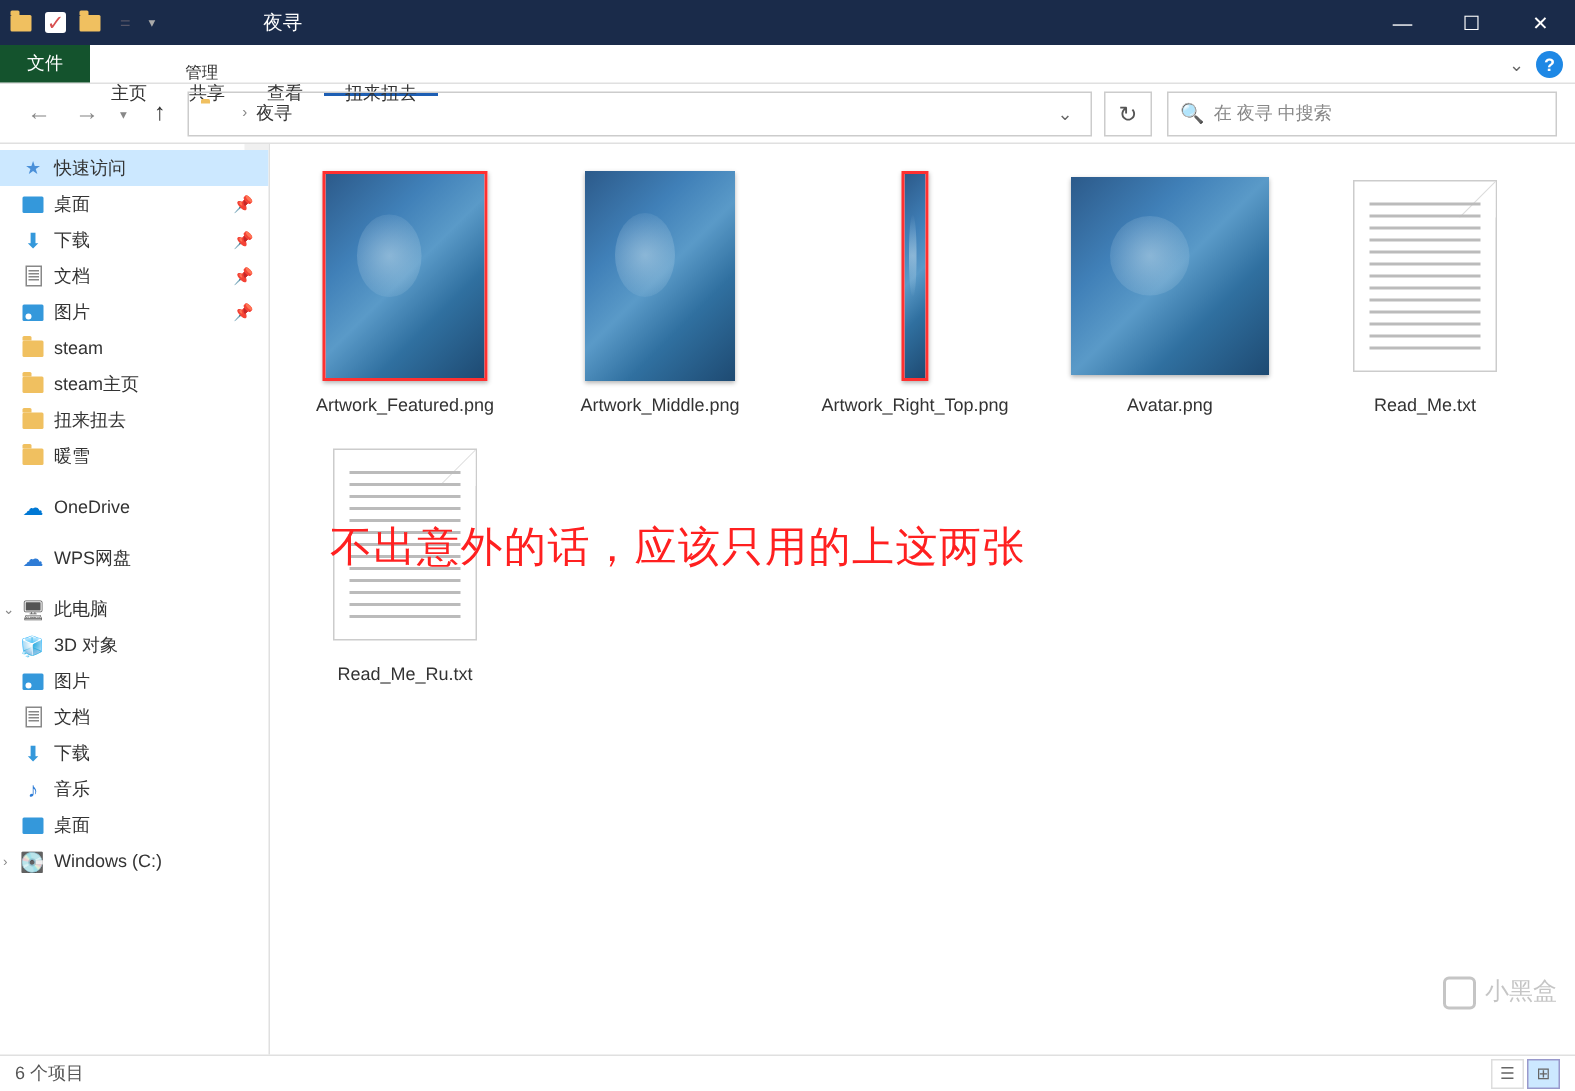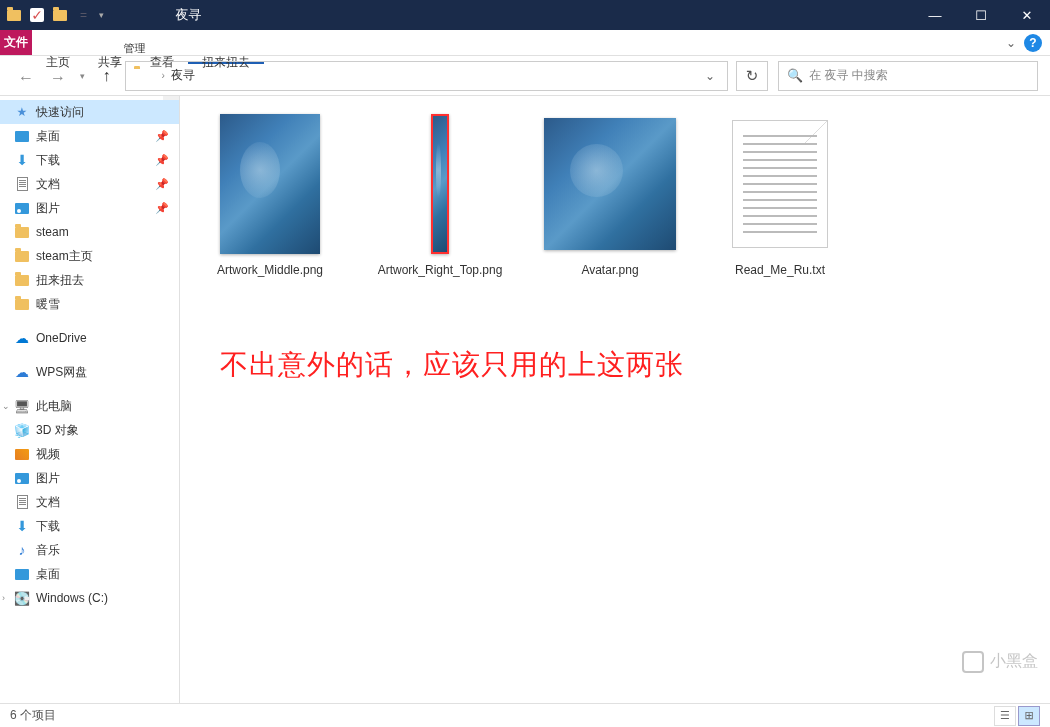--- a/index.html
+++ b/index.html
@@ -14,21 +14,21 @@
     .ti-check { color: #d85050; font-size: 14px; background:#fff; width:14px; height:14px; line-height:14px; text-align:center; border-radius:2px; }
     .ti-sep { color: #556; margin: 0 4px; }
     .tab-context { background: #f9c846; color: #333; display: flex; flex-direction: column; align-items: center; justify-content: center; padding: 0 14px; font-size: 11px; margin-top: 48px; }
     .tab-context-label { font-size: 11px; }
     .tab-title { display: flex; align-items: center; padding: 0 16px; color: #fff; font-size: 13px; }
     .win-controls { margin-left: auto; display: flex; }
     .win-btn { width: 46px; height: 30px; display: flex; align-items: center; justify-content: center; color: #fff; font-size: 13px; }
     
     
     .menubar { height: 26px; background: #fff; display: flex; align-items: stretch; border-bottom: 1px solid #e0e0e0; }
-    .menu-file { background: #be185d; color: #fff; padding: 0 4px; display: flex; align-items: center; font-size: 12px; font-weight: bold; }
+    .menu-file { background: #14532d; color: #fff; padding: 0 18px; display: flex; align-items: center; font-size: 12px; }
     .menu-item { padding: 0 14px; display: flex; align-items: center; color: #333; font-size: 12px; margin-top: 32px; }
     .menu-item.active { border-bottom: 2px solid #1e5fb4; }
     .menubar-right { margin-left: auto; display: flex; align-items: center; padding-right: 8px; gap: 8px; }
     .help-icon { width: 18px; height: 18px; border-radius: 50%; background: #1e88e5; color: #fff; display: flex; align-items: center; justify-content: center; font-size: 12px; font-weight: bold; }
     
     
     .navbar { height: 40px; display: flex; align-items: center; padding: 4px 12px; gap: 4px; border-bottom: 1px solid #e0e0e0; }
     .nav-btn { width: 28px; height: 28px; display: flex; align-items: center; justify-content: center; color: #888; font-size: 16px; }
     .nav-btn.enabled { color: #333; }
     .nav-dropdown { color: #888; font-size: 9px; padding: 0 4px; }
@@ -232,26 +232,20 @@
         <span class="sb-exp">⌄</span>
         <span class="sb-icon ico-pc">🖥</span>
         <span>此电脑</span>
       </div>
       <div class="sb-item indent">
         <span class="sb-icon ico-3d">🧊</span>
         <span>3D 对象</span>
       </div>
       <div class="sb-item indent">
         <span class="sb-icon">
-            <span class="ico-video"></span>
-          </span>
-        <span>视频</span>
-      </div>
-      <div class="sb-item indent">
-        <span class="sb-icon">
             <span class="ico-pic"></span>
           </span>
         <span>图片</span>
       </div>
       <div class="sb-item indent">
         <span class="sb-icon">
             <span class="ico-doc"></span>
           </span>
         <span>文档</span>
       </div>
@@ -274,35 +268,47 @@
         <span class="sb-icon ico-drive">💽</span>
         <span>Windows (C:)</span>
       </div>
     </div>
   </div>
 
   <div class="content">
     <div class="file-grid">
       <div class="file-item">
         <div class="thumb-wrap">
+            <div class="thumb featured"></div>
+          </div>
+        <div class="file-label">Artwork_Featured.png</div>
+      </div>
+      <div class="file-item">
+        <div class="thumb-wrap">
             <div class="thumb middle"></div>
           </div>
         <div class="file-label">Artwork_Middle.png</div>
       </div>
       <div class="file-item">
         <div class="thumb-wrap">
             <div class="thumb righttop"></div>
           </div>
         <div class="file-label">Artwork_Right_Top.png</div>
       </div>
       <div class="file-item">
         <div class="thumb-wrap">
             <div class="thumb avatar"></div>
           </div>
         <div class="file-label">Avatar.png</div>
+      </div>
+      <div class="file-item">
+        <div class="thumb-wrap">
+            <div class="txt-thumb"></div>
+          </div>
+        <div class="file-label">Read_Me.txt</div>
       </div>
       <div class="file-item">
         <div class="thumb-wrap">
             <div class="txt-thumb"></div>
           </div>
         <div class="file-label">Read_Me_Ru.txt</div>
       </div>
     </div>
     <div class="annotation">不出意外的话，应该只用的上这两张</div>
     <div class="watermark">

